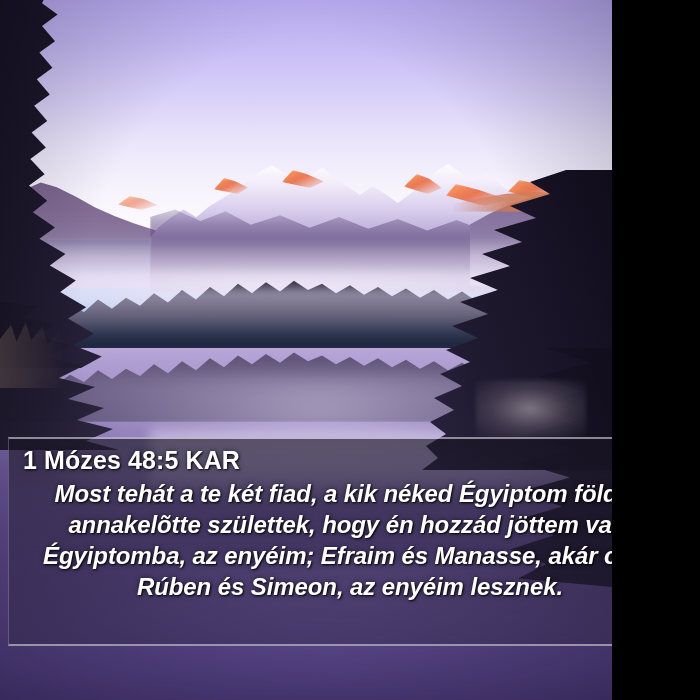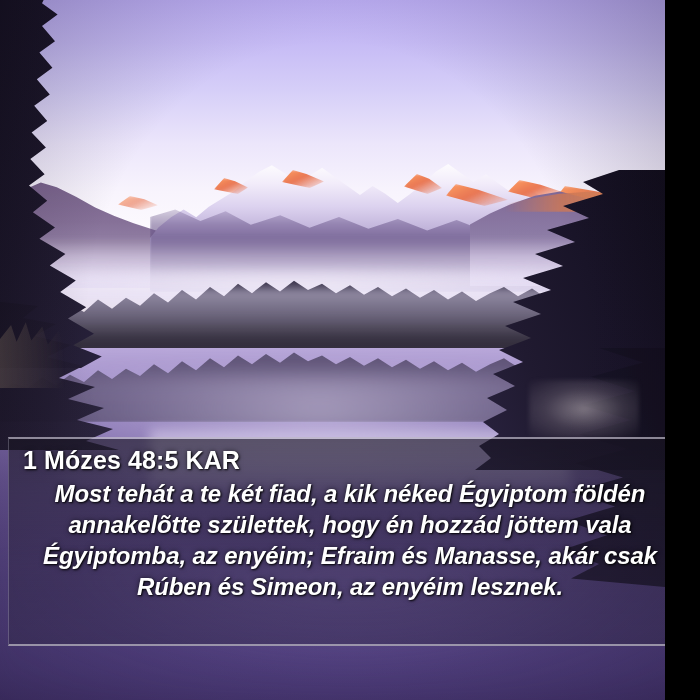--- a/index.html
+++ b/index.html
@@ -2,25 +2,25 @@
 <html><head>
 <meta charset="utf-8">
 <style>
   html, body {
     margin: 0;
     padding: 0;
     background: #000;
   }
   #card {
     position: relative;
-    width: 665px;
+    width: 612px;
     height: 700px;
     overflow: hidden;
     font-family: "Liberation Sans", sans-serif;
-    background: #fef9c3;
+    background: #0ea5e9;
   }
 
   
   .scene { position: absolute; inset: 0; overflow: hidden; }
 
   
   .sky {
     position: absolute;
     left: 0; top: 0; width: 700px; height: 240px;
     background: linear-gradient(to bottom,

